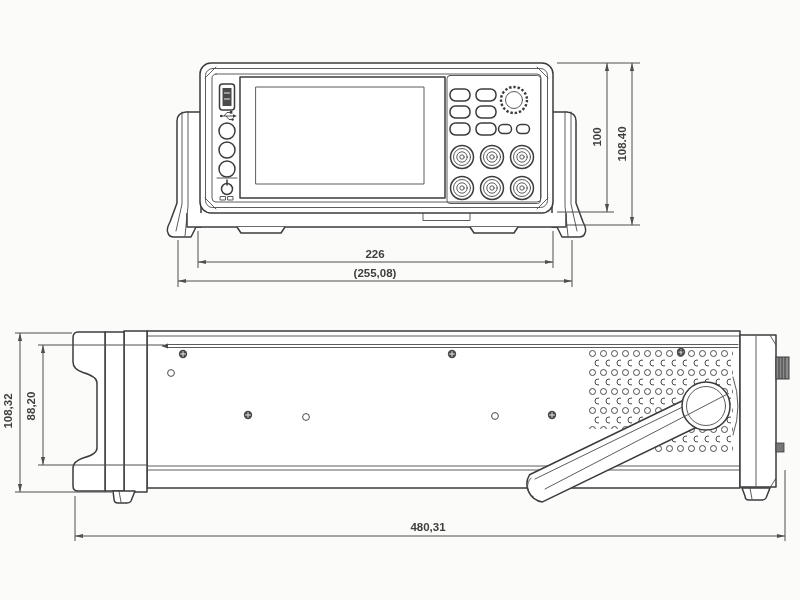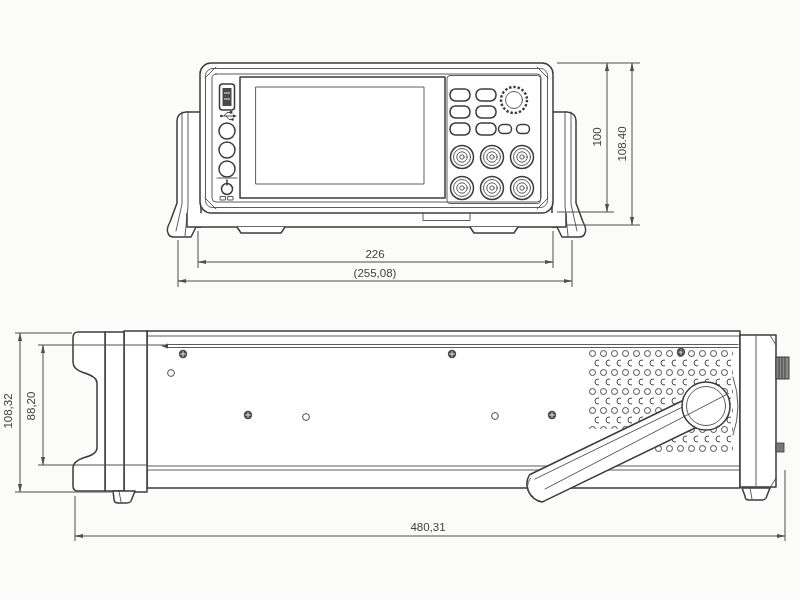--- a/index.html
+++ b/index.html
@@ -1,18 +1,18 @@
 <!DOCTYPE html>
 <html><head>
 <meta charset="utf-8">
 <style>
   html,body{margin:0;padding:0;background:#ffffff;}
   .canvas{
     width:800px;height:600px;position:relative;background:#fbfbfa;
-    font-family:"Liberation Sans", sans-serif;overflow:hidden;
+    font-family:"Liberation Sans", sans-serif;overflow:hidden;font-weight:bold;
   }
   svg{display:block;}
   .ln   {stroke:#3c3c3c;stroke-width:1.5;fill:none;stroke-linecap:round;stroke-linejoin:round;}
   .lnth {stroke:#4a4a4a;stroke-width:0.9;fill:none;stroke-linecap:round;stroke-linejoin:round;}
   .lnw  {stroke:#3c3c3c;stroke-width:1.5;fill:#ffffff;stroke-linejoin:round;}
   .lnwth{stroke:#4a4a4a;stroke-width:1;fill:#ffffff;stroke-linejoin:round;}
   .dim  {stroke:#4f4f4f;stroke-width:1;fill:none;}
   .arr  {fill:#4f4f4f;stroke:none;}
   .dimtext{font-family:"Liberation Sans",sans-serif;font-size:11.5px;fill:#3f3f3f;}
   .dark {fill:#4a4a4a;stroke:none;}

